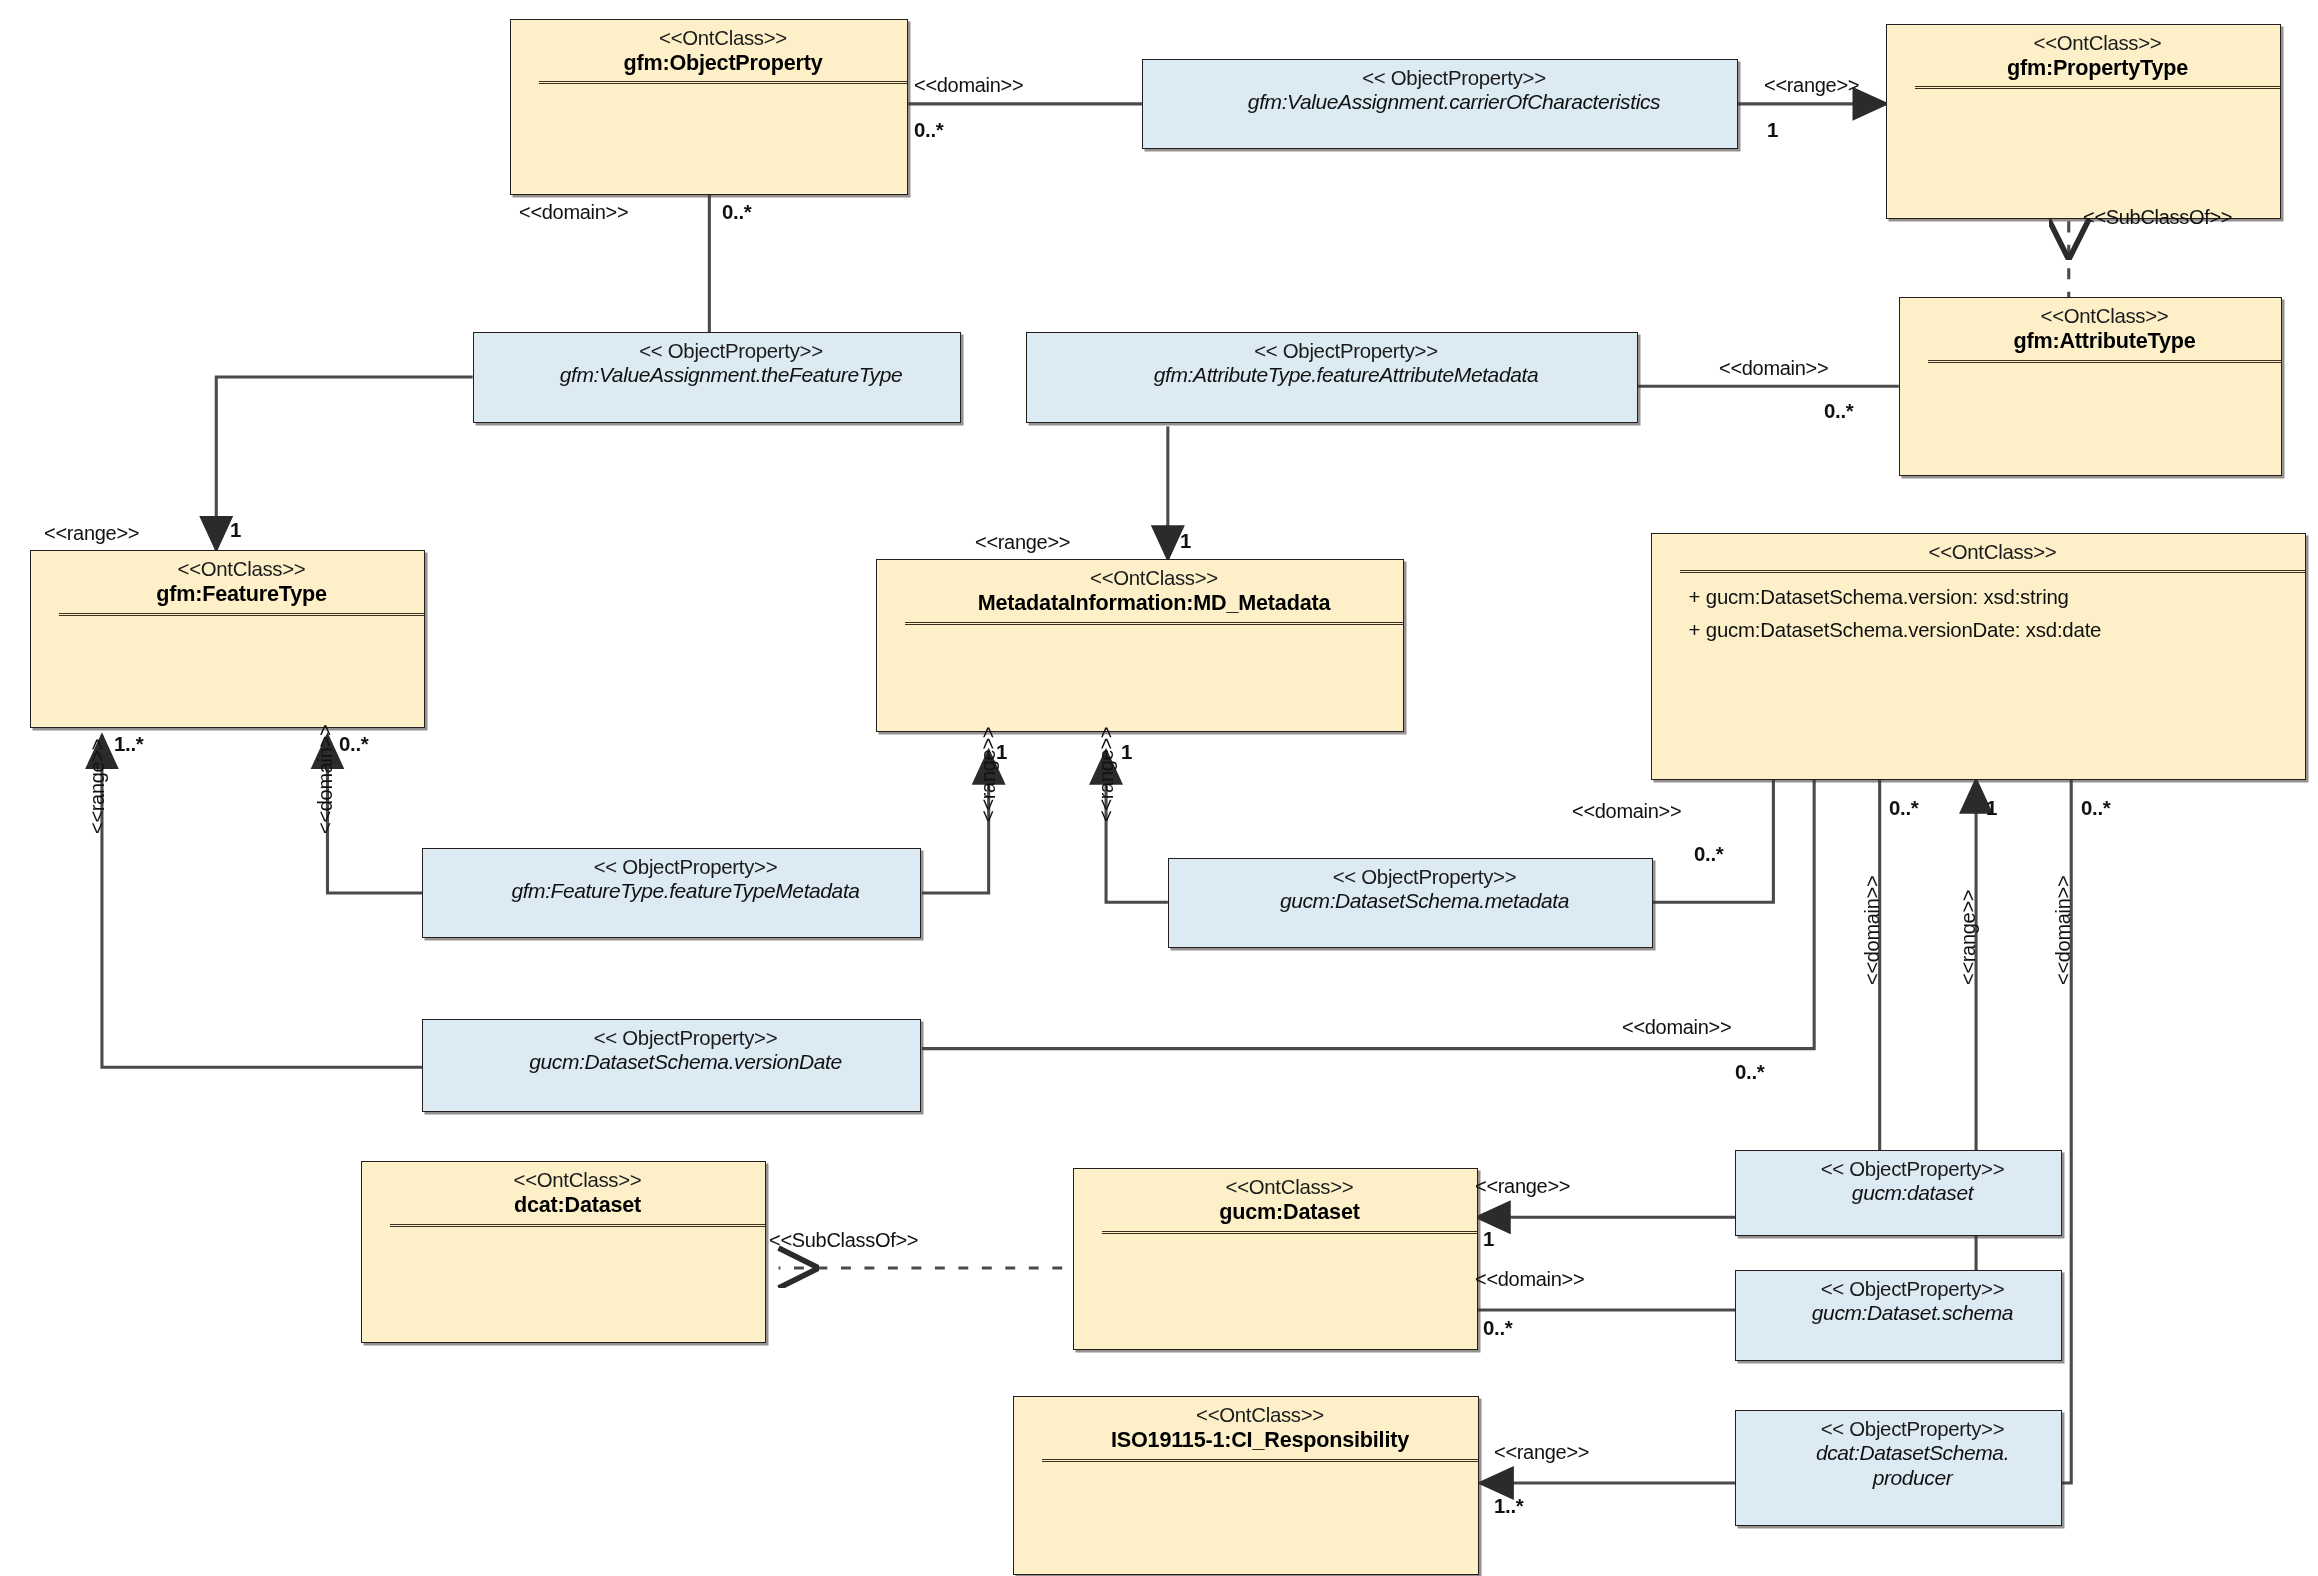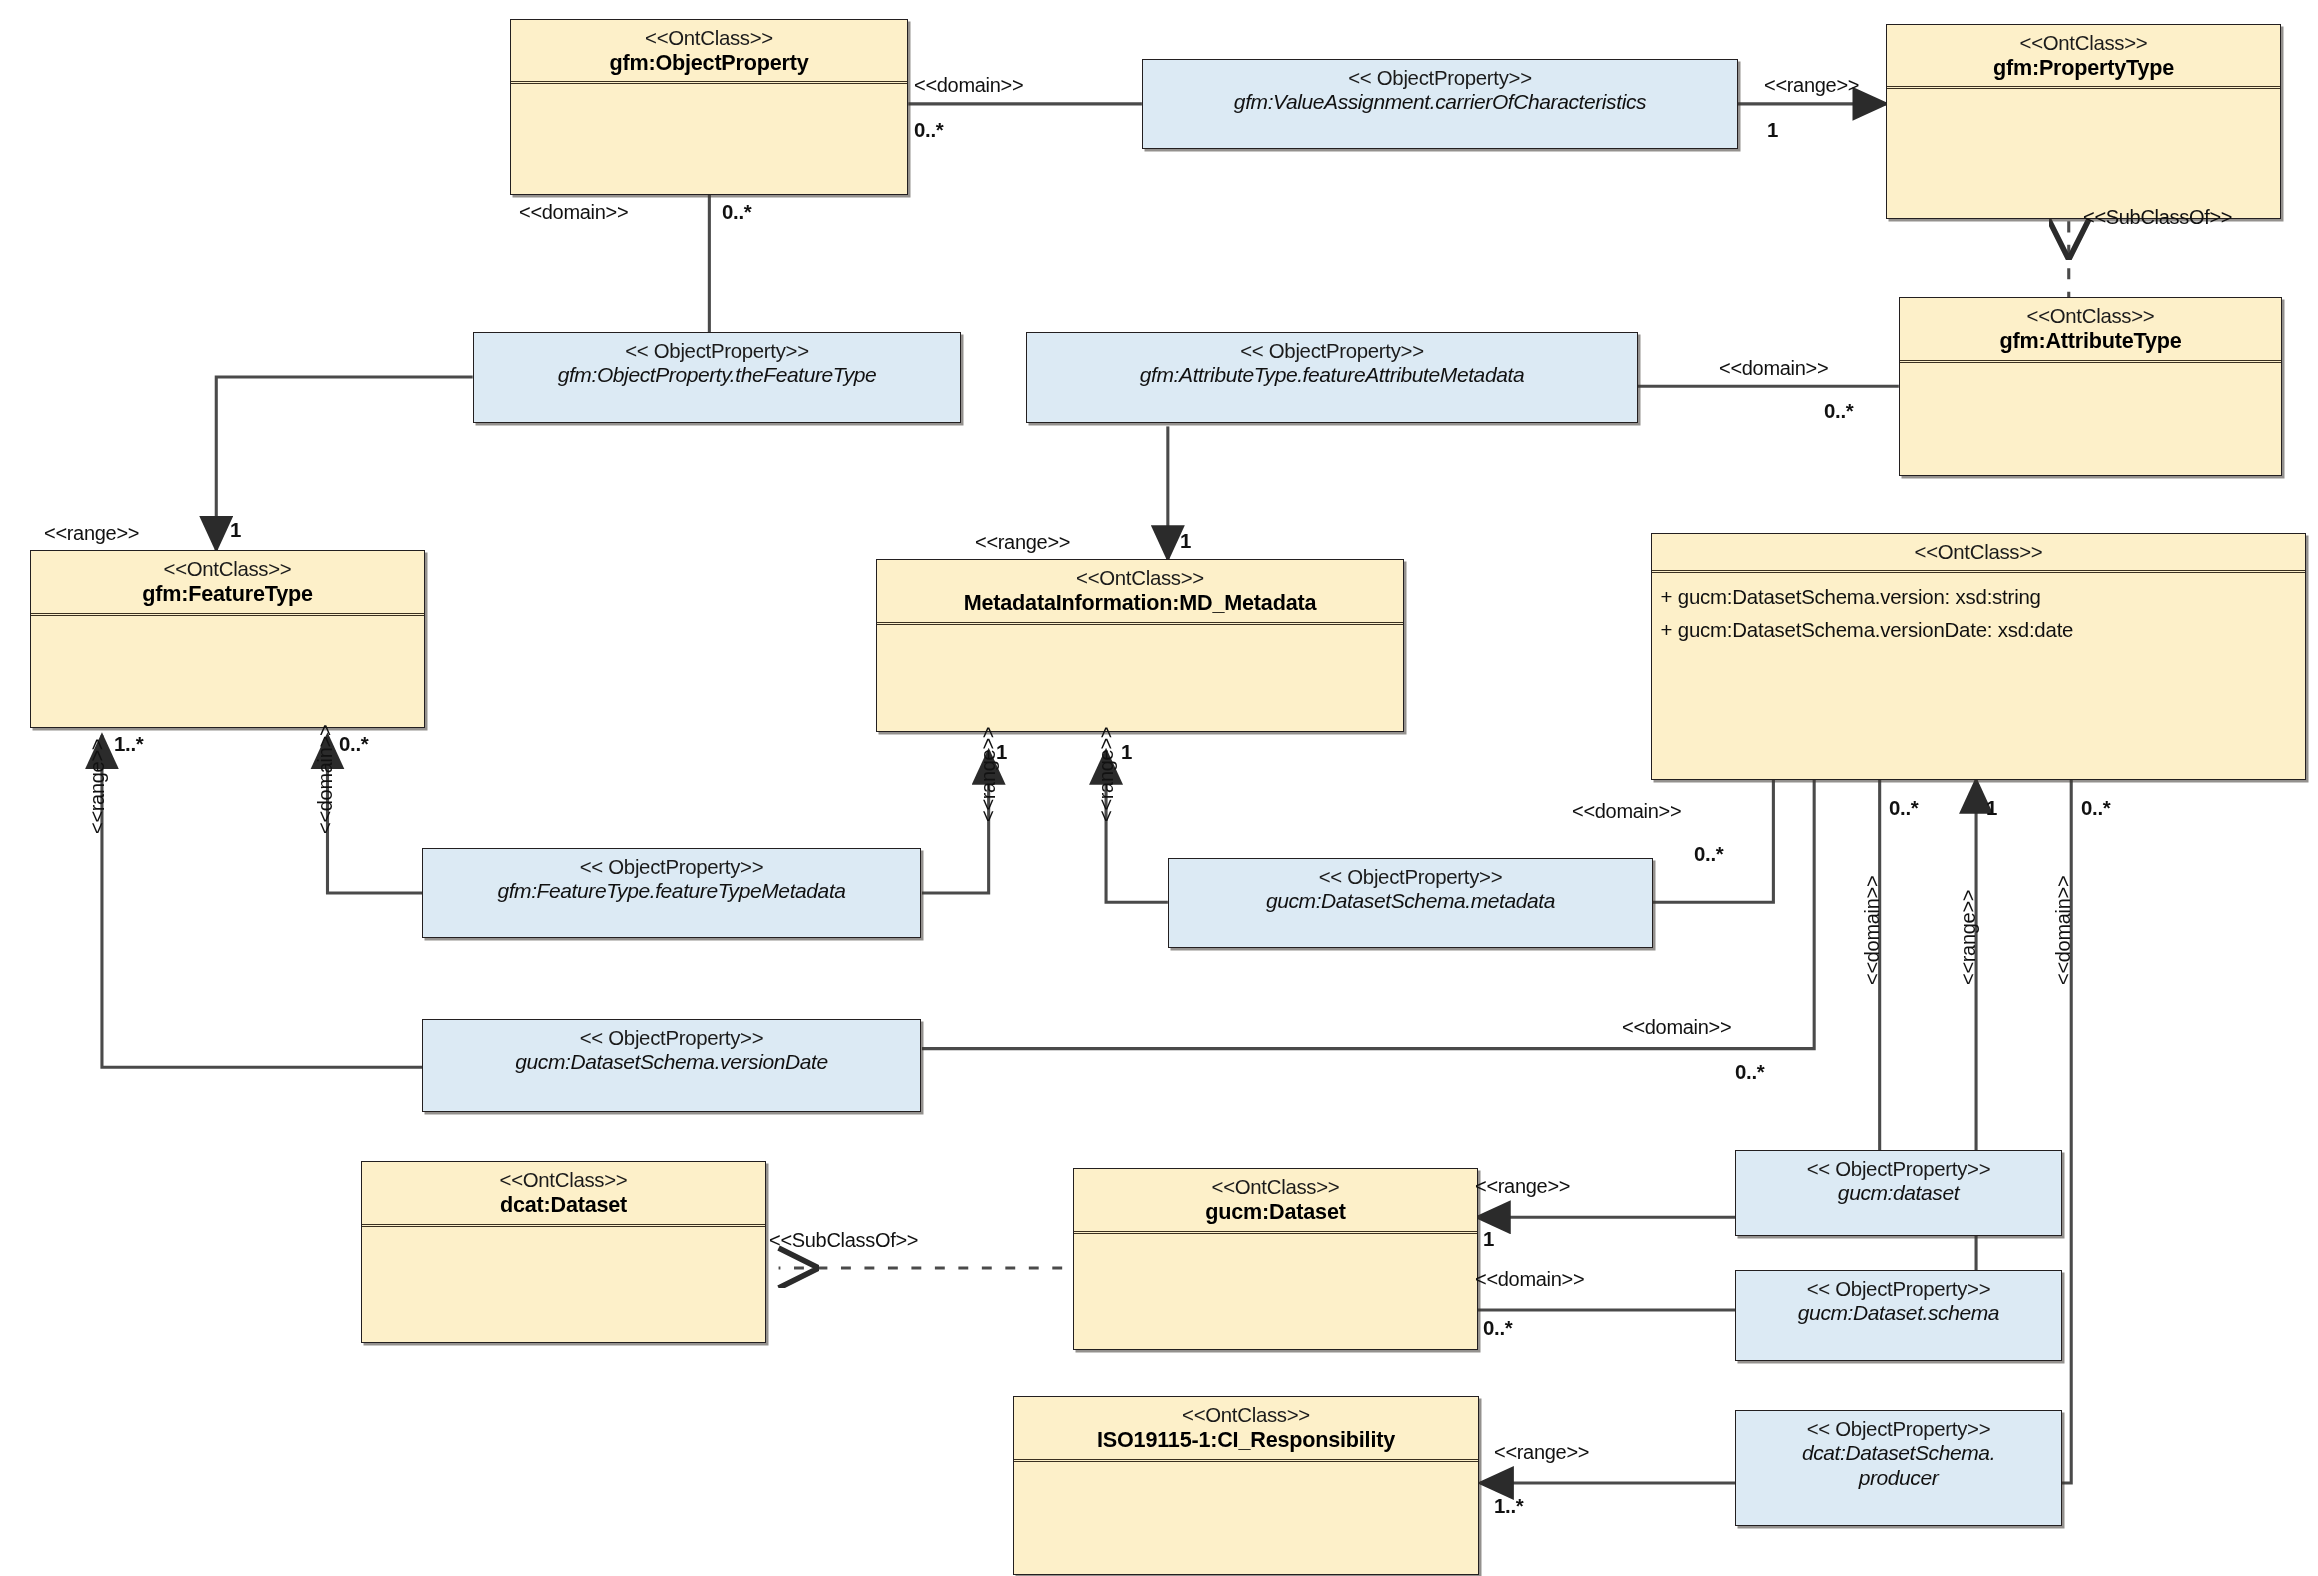--- a/index.html
+++ b/index.html
@@ -22,20 +22,21 @@
     width: 2319px;
     height: 1577px;
   }
   
   .node {
     position: absolute;
     box-sizing: border-box;
     border: 1.9px solid #231f20;
     box-shadow: 2.5px 2.5px 0 rgba(60,55,50,0.55);
     z-index: 5;
+    padding-left: 28px;
   }
   .ontclass {
     background: #fdf0c9;
   }
   .objprop {
     background: #dceaf4;
   }
   .node .hdr {
     text-align: center;
     padding: 6.2px 5px 6.2px 5px;
@@ -172,21 +173,21 @@
     <div class="hdr">
       <span class="stereo">&lt;&lt;OntClass&gt;&gt;</span>
       <span class="cname">gfm:PropertyType</span>
     </div>
     <div class="body"></div>
   </div>
 
   <div class="node objprop" style="left:473px; top:332px; width:488px; height:91px;">
     <div class="hdr">
       <span class="stereo">&lt;&lt; ObjectProperty&gt;&gt;</span>
-      <span class="pname">gfm:ObjectProperty.theFeatureType</span>
+      <span class="pname">gfm:ValueAssignment.theFeatureType</span>
     </div>
   </div>
 
   <div class="node objprop" style="left:1026px; top:332px; width:612px; height:91px;">
     <div class="hdr">
       <span class="stereo">&lt;&lt; ObjectProperty&gt;&gt;</span>
       <span class="pname">gfm:AttributeType.featureAttributeMetadata</span>
     </div>
   </div>
 

